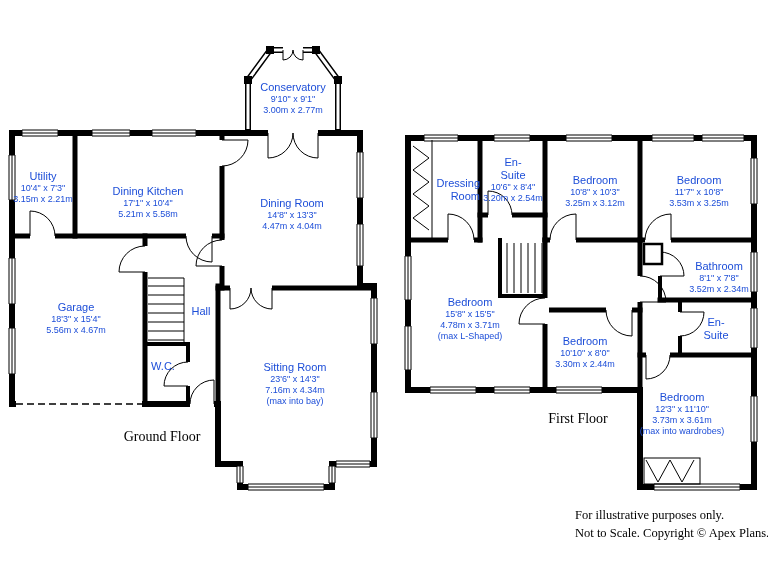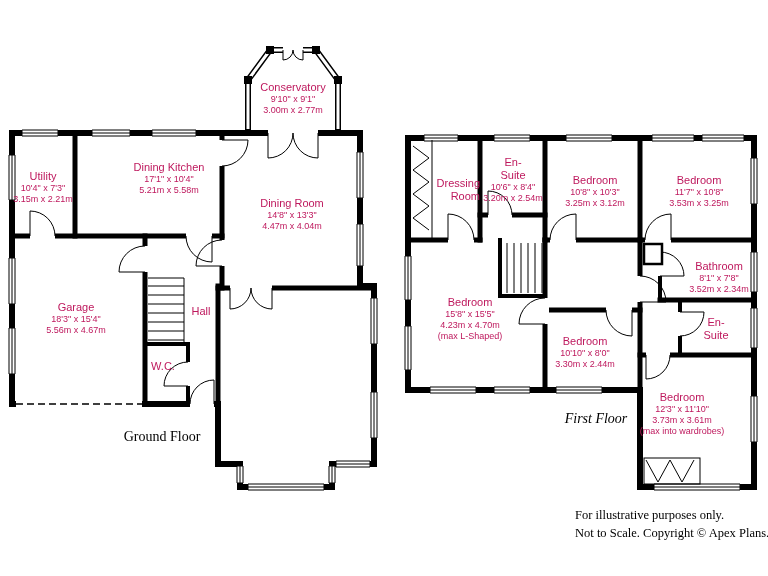--- a/index.html
+++ b/index.html
@@ -14,21 +14,21 @@
   .wall-in{stroke:#000;stroke-width:5;fill:none;stroke-linecap:square;}
   .wall-thin{stroke:#000;stroke-width:4;fill:none;stroke-linecap:square;}
   .glaze{stroke:#fff;stroke-width:3;fill:none;}
   .gap{fill:#fff;}
   .win-line{stroke:#000;stroke-width:1;fill:none;}
   .door-arc{stroke:#000;stroke-width:1;fill:none;}
   .tread{stroke:#000;stroke-width:1;fill:none;}
   .dash{stroke:#000;stroke-width:1.5;stroke-dasharray:7 4;fill:none;}
   .post{fill:#000;}
   .cupboard{stroke:#000;stroke-width:2.5;fill:#fff;}
-  .room-label{position:absolute;transform:translate(-50%,-50%);text-align:center;line-height:1.2;color:#be185d;}
+  .room-label{position:absolute;transform:translate(-50%,-50%);text-align:center;line-height:1.2;color:#1d4ed8;}
   .rname{display:block;font-size:11px;white-space:nowrap;}
   .rname.narrow{width:32px;margin:0 auto;white-space:normal;}
   .rname.mid{width:54px;margin:0 auto;white-space:normal;text-align:right;}
   .rdim,.rnote{display:block;font-size:9px;white-space:nowrap;}
   .floor-title{position:absolute;transform:translate(-50%,-50%);font-family:"Liberation Serif", serif;font-size:14px;white-space:nowrap;}
   .footer-area{position:absolute;left:100px;top:524px;width:560px;text-align:center;font-family:"Liberation Serif", serif;font-size:12.5px;}
   .footer-right{position:absolute;left:575px;top:506px;font-family:"Liberation Serif", serif;font-size:12.5px;line-height:18px;}
   .footer-right span{display:block;white-space:nowrap;}
 </style>
 </head>
@@ -226,21 +226,21 @@
     <span class="rdim">9'10" x 9'1"</span>
     <span class="rdim">3.00m x 2.77m</span>
   </div>
 
   <div class="room-label" style="left:43px;top:187px;">
     <span class="rname">Utility</span>
     <span class="rdim">10'4" x 7'3"</span>
     <span class="rdim">3.15m x 2.21m</span>
   </div>
 
-  <div class="room-label" style="left:148px;top:178px;margin-left:21px;">
+  <div class="room-label" style="left:148px;top:202px;">
     <span class="rname">Dining Kitchen</span>
     <span class="rdim">17'1" x 10'4"</span>
     <span class="rdim">5.21m x 5.58m</span>
   </div>
 
   <div class="room-label" style="left:292px;top:214px;">
     <span class="rname">Dining Room</span>
     <span class="rdim">14'8" x 13'3"</span>
     <span class="rdim">4.47m x 4.04m</span>
   </div>
@@ -252,20 +252,26 @@
   </div>
 
   <div class="room-label" style="left:201px;top:312px;">
     <span class="rname">Hall</span>
   </div>
 
   <div class="room-label" style="left:163px;top:367px;">
     <span class="rname">W.C.</span>
   </div>
 
+  <div class="room-label" style="left:295px;top:384px;">
+    <span class="rname">Sitting Room</span>
+    <span class="rdim">23'6" x 14'3"</span>
+    <span class="rdim">7.16m x 4.34m</span>
+    <span class="rnote">(max into bay)</span>
+  </div>
 
   <div class="room-label" style="left:453px;top:190px;">
     <span class="rname mid">Dressing Room</span>
   </div>
 
   <div class="room-label" style="left:513px;top:180px;">
     <span class="rname narrow">En-Suite</span>
     <span class="rdim">10'6" x 8'4"</span>
     <span class="rdim">3.20m x 2.54m</span>
   </div>
@@ -278,21 +284,21 @@
 
   <div class="room-label" style="left:699px;top:191px;">
     <span class="rname">Bedroom</span>
     <span class="rdim">11'7" x 10'8"</span>
     <span class="rdim">3.53m x 3.25m</span>
   </div>
 
   <div class="room-label" style="left:470px;top:319px;">
     <span class="rname">Bedroom</span>
     <span class="rdim">15'8" x 15'5"</span>
-    <span class="rdim">4.23m x 4.70m</span>
+    <span class="rdim">4.78m x 3.71m</span>
     <span class="rnote">(max L-Shaped)</span>
   </div>
 
   <div class="room-label" style="left:585px;top:352px;">
     <span class="rname">Bedroom</span>
     <span class="rdim">10'10" x 8'0"</span>
     <span class="rdim">3.30m x 2.44m</span>
   </div>
 
   <div class="room-label" style="left:719px;top:277px;">
@@ -306,20 +312,20 @@
   </div>
 
   <div class="room-label" style="left:682px;top:414px;">
     <span class="rname">Bedroom</span>
     <span class="rdim">12'3" x 11'10"</span>
     <span class="rdim">3.73m x 3.61m</span>
     <span class="rnote">(max into wardrobes)</span>
   </div>
 
   <div class="floor-title" style="left:162px;top:437px;">Ground Floor</div>
-  <div class="floor-title" style="left:596px;top:419px;font-style:italic;">First Floor</div>
+  <div class="floor-title" style="left:578px;top:419px;">First Floor</div>
 
   <div class="footer-right">
     <span>For illustrative purposes only.</span>
     <span>Not to Scale. Copyright © Apex Plans.</span>
   </div>
 
 </div>
 
 </body></html>

